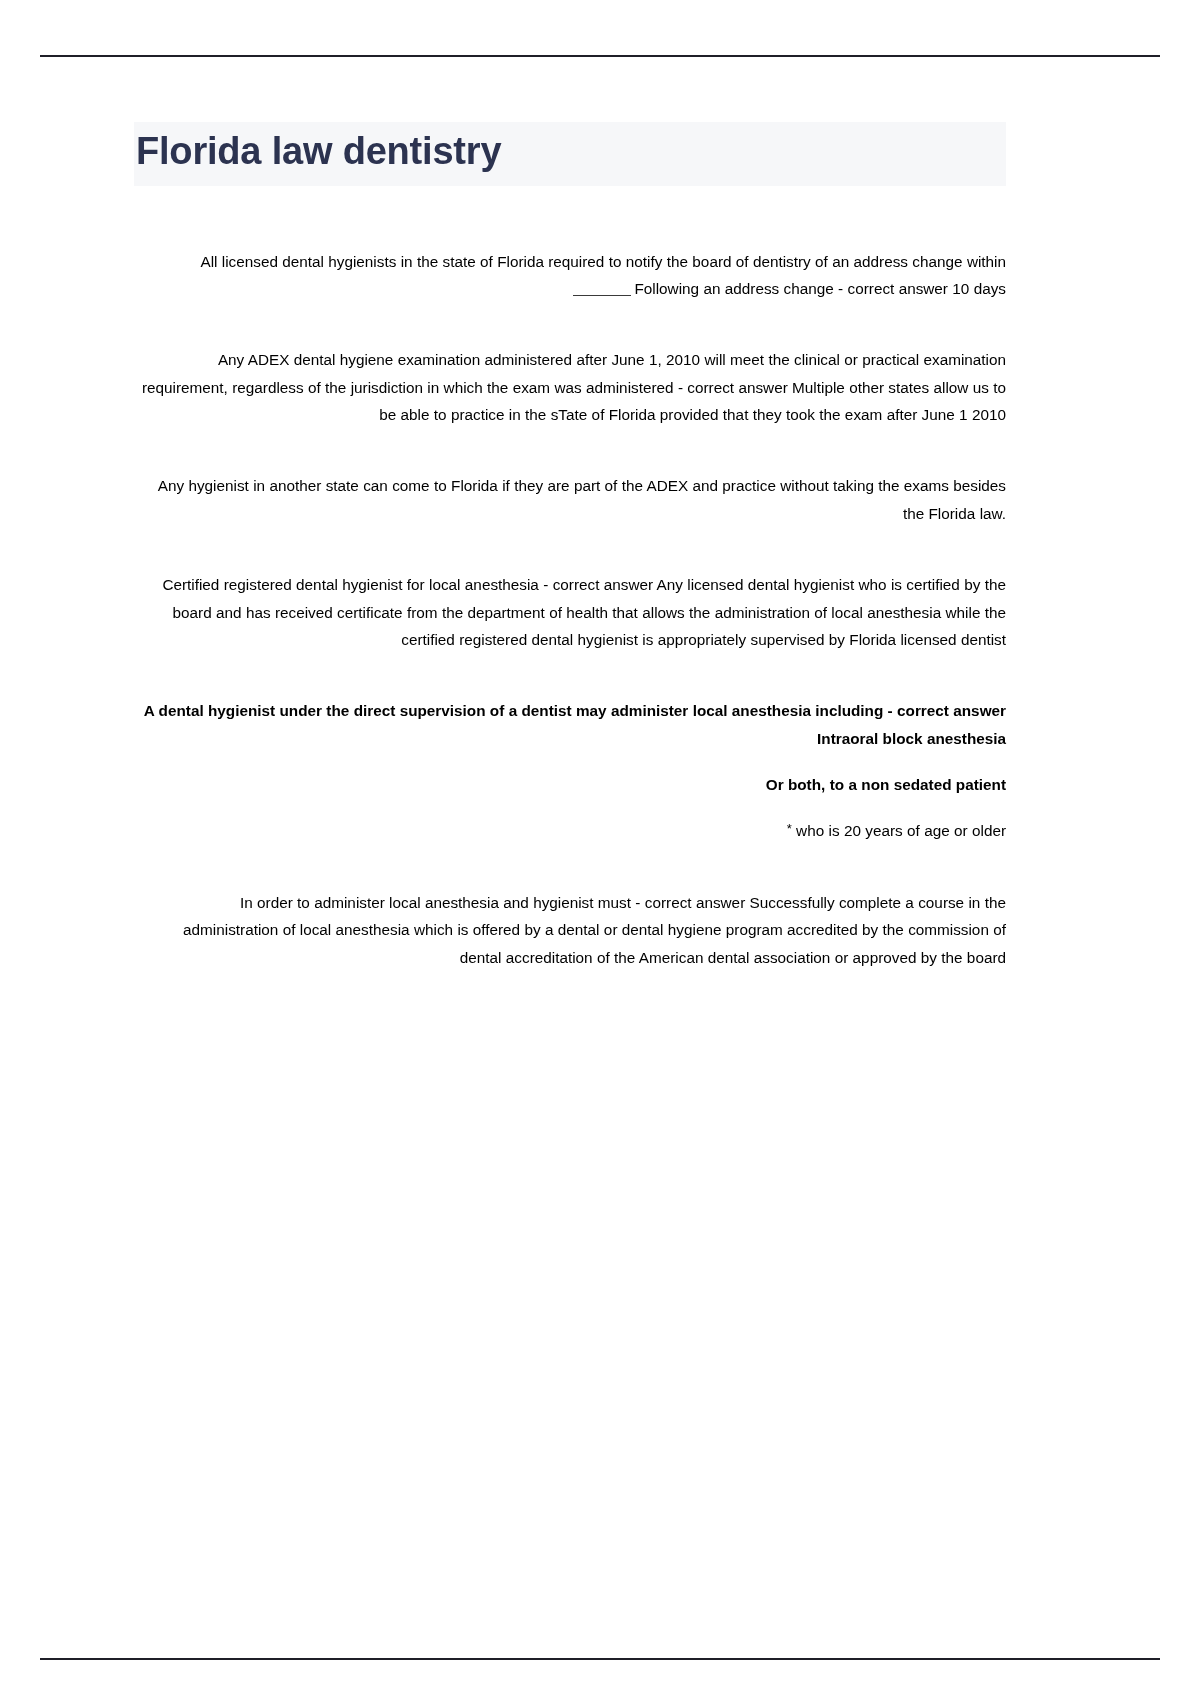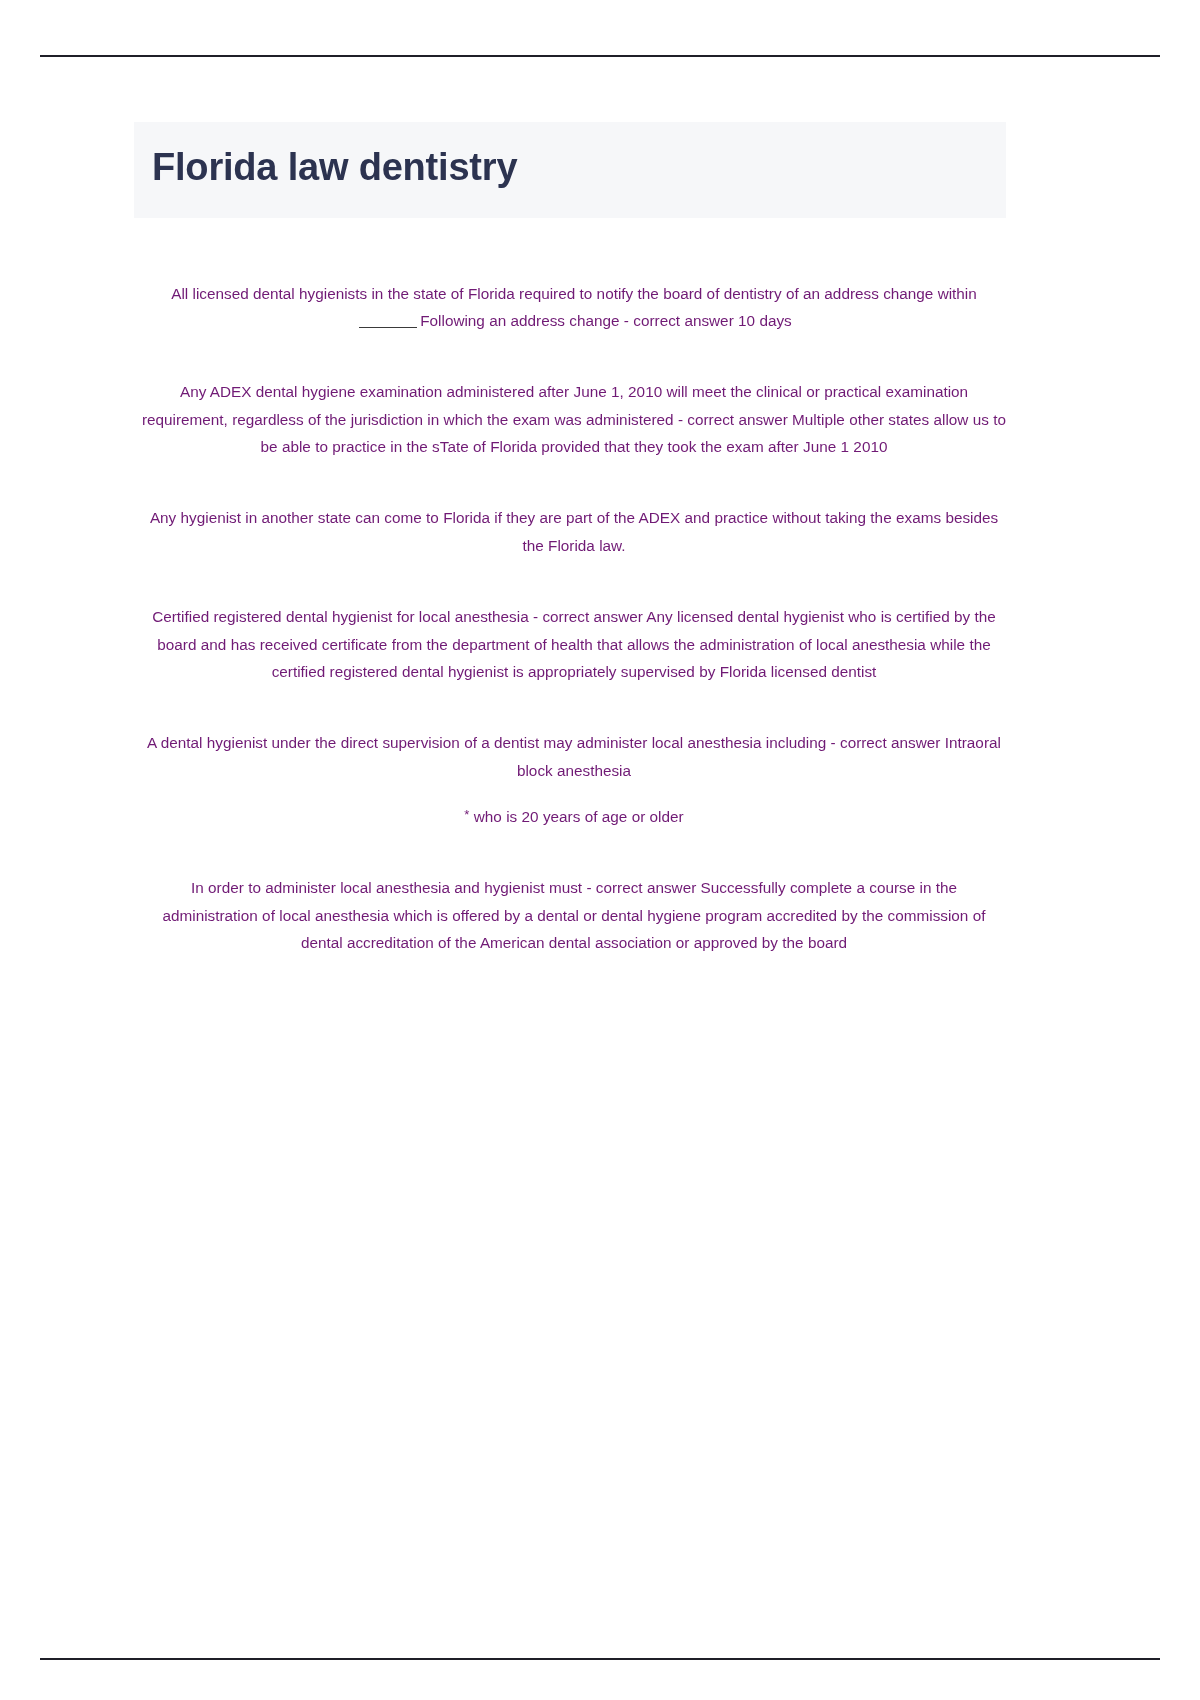--- a/index.html
+++ b/index.html
@@ -44,45 +44,46 @@
   }
 
   .title-band {
     background: #f6f7f9;
     padding: 6px 0 10px 0;
     margin: 0 0 0 0;
     width: 872px;
   }
 
   h1.doc-title {
-    margin: 16px;
+    margin: 0;
     padding: 0 0 0 2px;
     font-size: 38px;
     line-height: 1.25;
     font-weight: bold;
     color: #2c3350;
     letter-spacing: -0.2px;
     font-family: "Liberation Sans", "DejaVu Sans", sans-serif;
   }
 
   .body-block {
     margin-top: 62px;
   }
 
   p.para {
     margin: 0 0 44px 8px;
     font-size: 15.3px;
     line-height: 1.79;
-    color: #701a75;
-    text-align: center;
+    color: #000000;
+    text-align: right;
     word-spacing: 0.1px;
   }
 
   p.para.sub {
     margin-bottom: 19px;
+    font-weight: bold;
   }
 
   .blank {
     display: inline-block;
     border-bottom: 1px solid #3a3a3a;
     width: 58px;
     vertical-align: -2px;
     margin: 0 3px;
   }
 
@@ -111,20 +112,21 @@
       <p class="para">Any ADEX dental hygiene examination administered after June 1, 2010 will meet the clinical or practical examination requirement, regardless of the jurisdiction in which the exam was administered -  correct answer Multiple other states allow us to be able to practice in the sTate of Florida provided that they took the exam after June 1 2010</p>
 
       <p class="para">Any hygienist in another state can come to Florida if they are part of the ADEX and practice without taking the exams besides the Florida law.</p>
 
 
       <p class="para">Certified registered dental hygienist for local anesthesia -  correct answer Any licensed dental hygienist who is certified by the board and has received certificate from the department of health that allows the administration of local anesthesia while the certified registered dental hygienist is appropriately supervised by Florida licensed dentist</p>
 
       <p class="para sub">A dental hygienist under the direct supervision of a dentist may administer local anesthesia including -  correct answer Intraoral block anesthesia</p>
 
 
+      <p class="para sub">Or both, to a non sedated patient</p>
 
       <p class="para"><span class="star">*</span><span> who is 20 years of age or older</span></p>
 
       <p class="para">In order to administer local anesthesia and hygienist must -  correct answer Successfully complete a course in the administration of local anesthesia which is offered by a dental or dental hygiene program accredited by the commission of dental accreditation of the American dental association or approved by the board</p>
 
     </div>
   </div>
 
   <div class="rule rule-bottom"></div>
 

